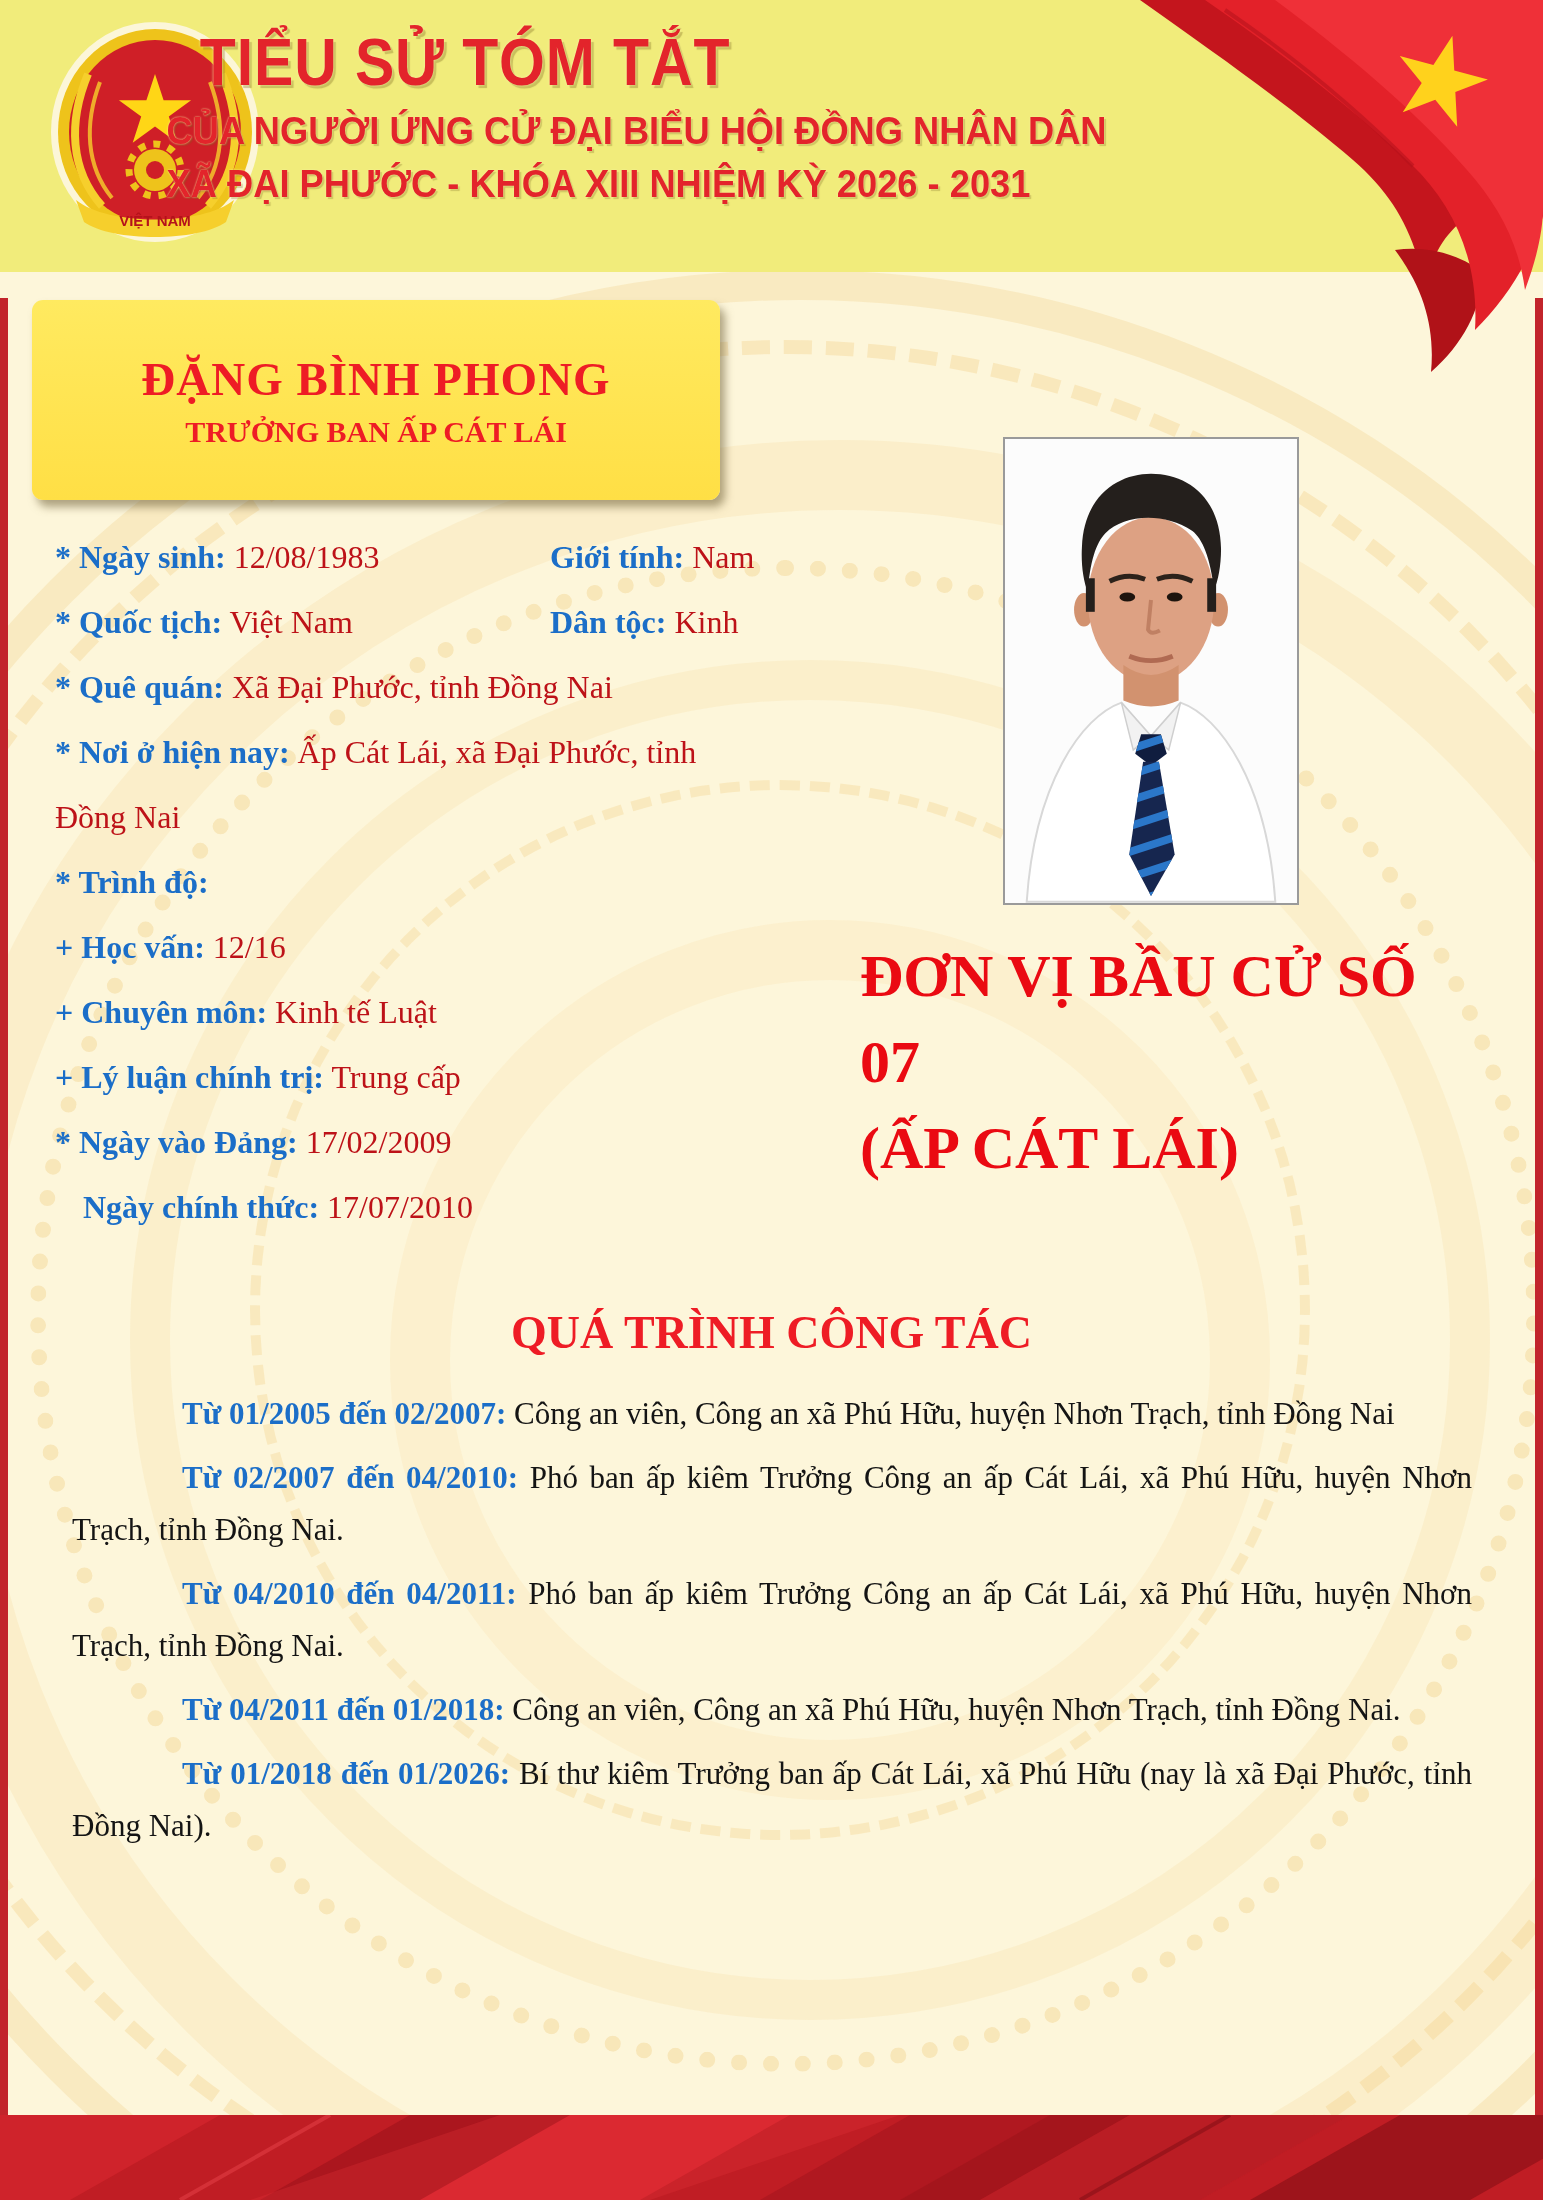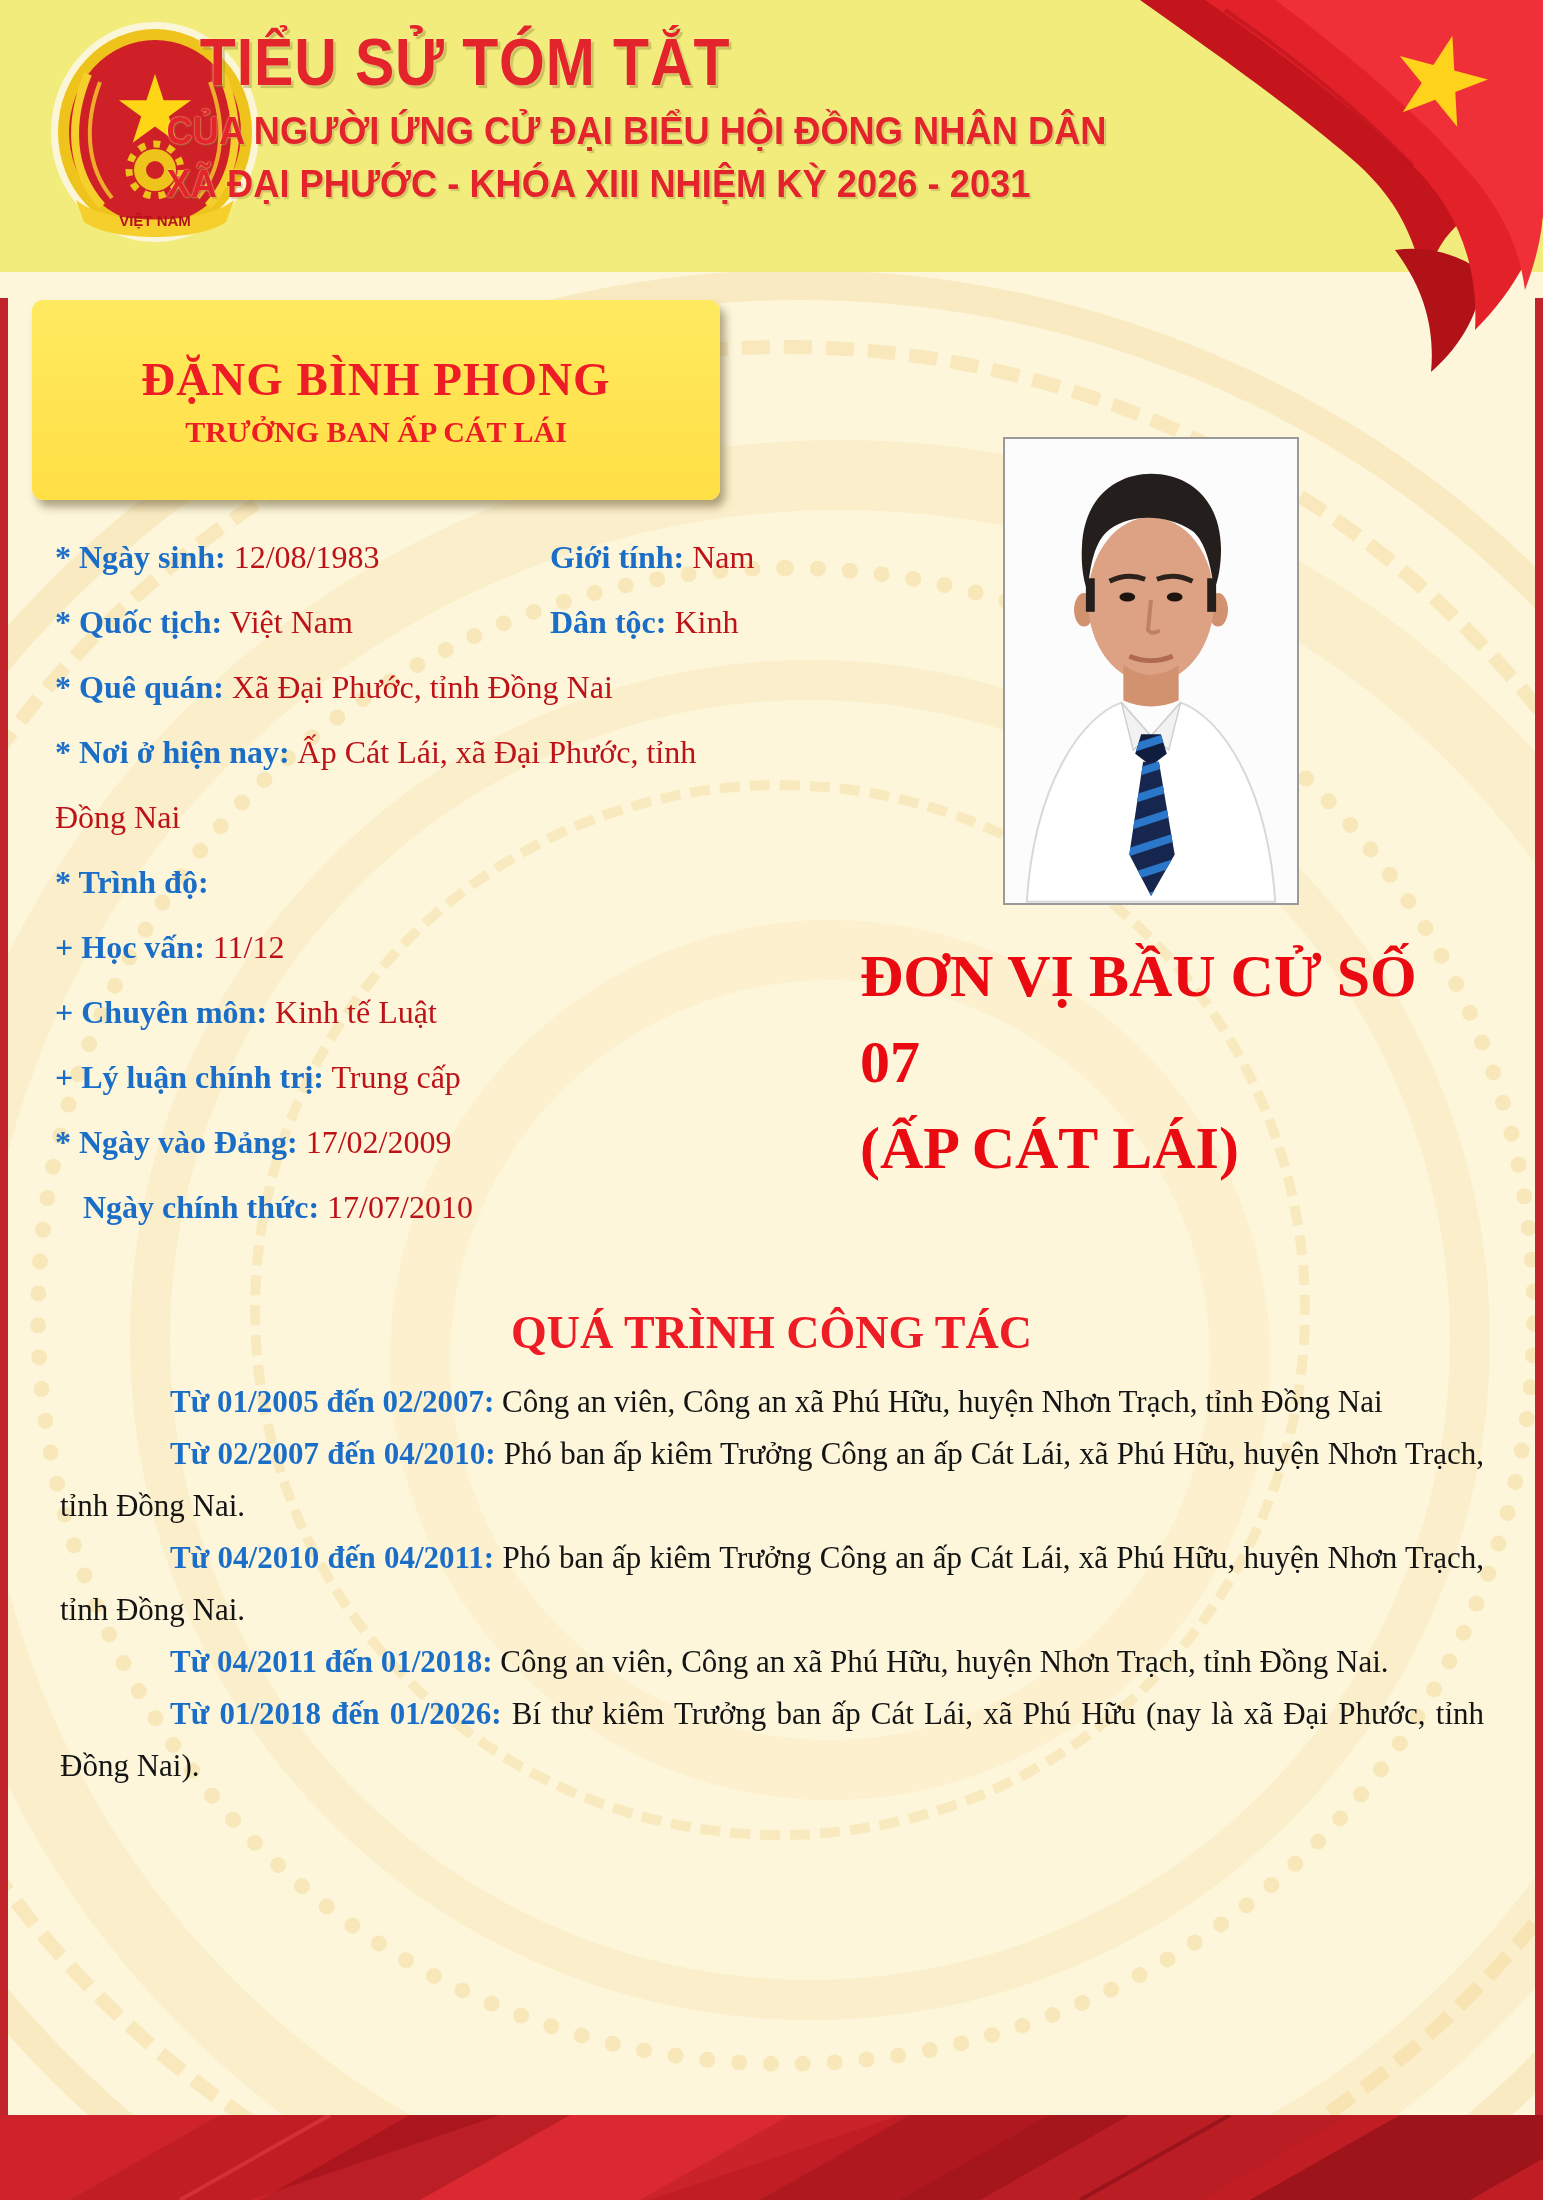--- a/index.html
+++ b/index.html
@@ -45,21 +45,21 @@
   .photo{position:absolute;left:1003px;top:437px;width:296px;height:468px;z-index:2;
          background:#fcfcfc;border:2px solid #9a9a9a;box-sizing:border-box;}
   
   .unit{position:absolute;left:860px;top:933px;width:600px;text-align:left;z-index:2;
         color:#ea0a12;font-weight:bold;font-size:60px;line-height:86px;}
   
   .wtitle{position:absolute;left:0;top:1306px;width:1543px;text-align:center;z-index:2;
           color:#ee1c25;font-weight:bold;font-size:46px;}
   .work{position:absolute;left:60px;top:1376px;width:1424px;z-index:2;font-size:31px;
         line-height:52px;text-align:justify;color:#141414;}
-  .work p{margin:0;text-indent:110px;}
+  .work p{margin:12px;text-indent:110px;}
   .work .period{color:#1b6ec8;font-weight:bold;}
   
   .footer{position:absolute;left:0;top:2115px;width:1543px;height:85px;z-index:3;}
 </style>
 </head>
 <body>
 
 <div class="page">
 
   <div class="wm wm1"></div>
@@ -141,21 +141,21 @@
     </div>
     <div class="iline">
       <span class="lbl">* Nơi ở hiện nay:</span>
       <span class="val">Ấp Cát Lái, xã Đại Phước, tỉnh Đồng Nai</span>
     </div>
     <div class="iline">
       <span class="lbl">* Trình độ:</span>
     </div>
     <div class="iline">
       <span class="lbl">+ Học vấn:</span>
-      <span class="val">11/12</span>
+      <span class="val">12/16</span>
     </div>
     <div class="iline">
       <span class="lbl">+ Chuyên môn:</span>
       <span class="val">Kinh tế Luật</span>
     </div>
     <div class="iline">
       <span class="lbl">+ Lý luận chính trị:</span>
       <span class="val">Trung cấp</span>
     </div>
     <div class="iline">

